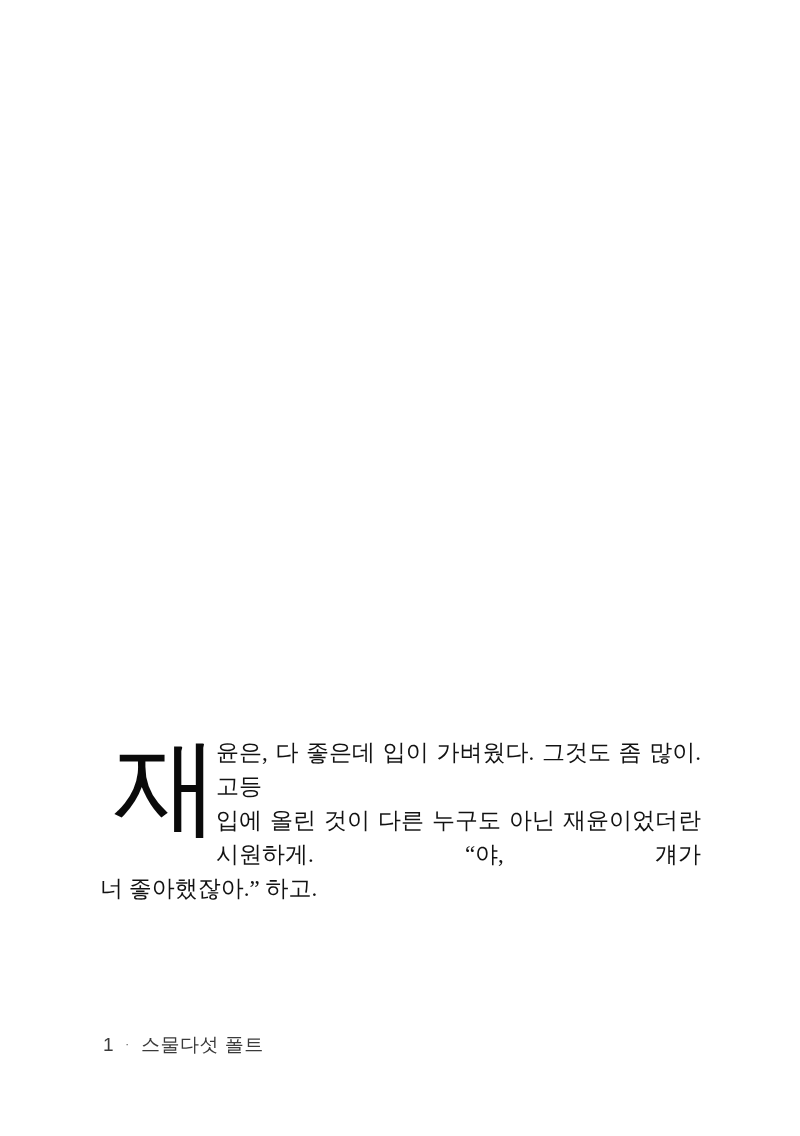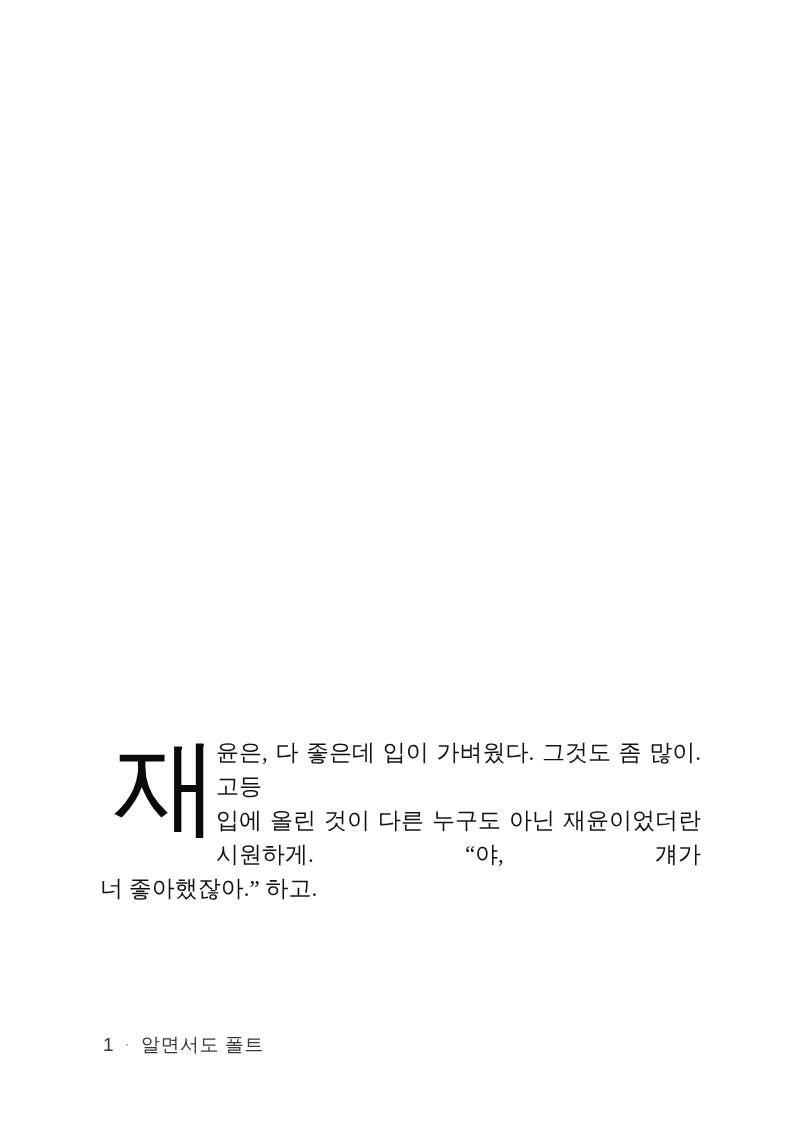--- a/index.html
+++ b/index.html
@@ -67,16 +67,16 @@
 <div class="page">
 
   <div class="text-block">
     <div class="drop-cap">재</div>
     <div class="line">윤은, 다 좋은데 입이 가벼웠다. 그것도 좀 많이. 고등</div>
     <div class="line">입에 올린 것이 다른 누구도 아닌 재윤이었더란 시원하게. “야, 걔가</div>
     <div class="line last">너 좋아했잖아.” 하고.</div>
   </div>
 
   <div class="footer">
-    <span>1</span><span class="sep">·</span><span>알면서도 폴트</span>
+    <span>1</span><span class="sep">·</span><span>스물다섯 폴트</span>
   </div>
 
 </div>
 
 </body></html>

